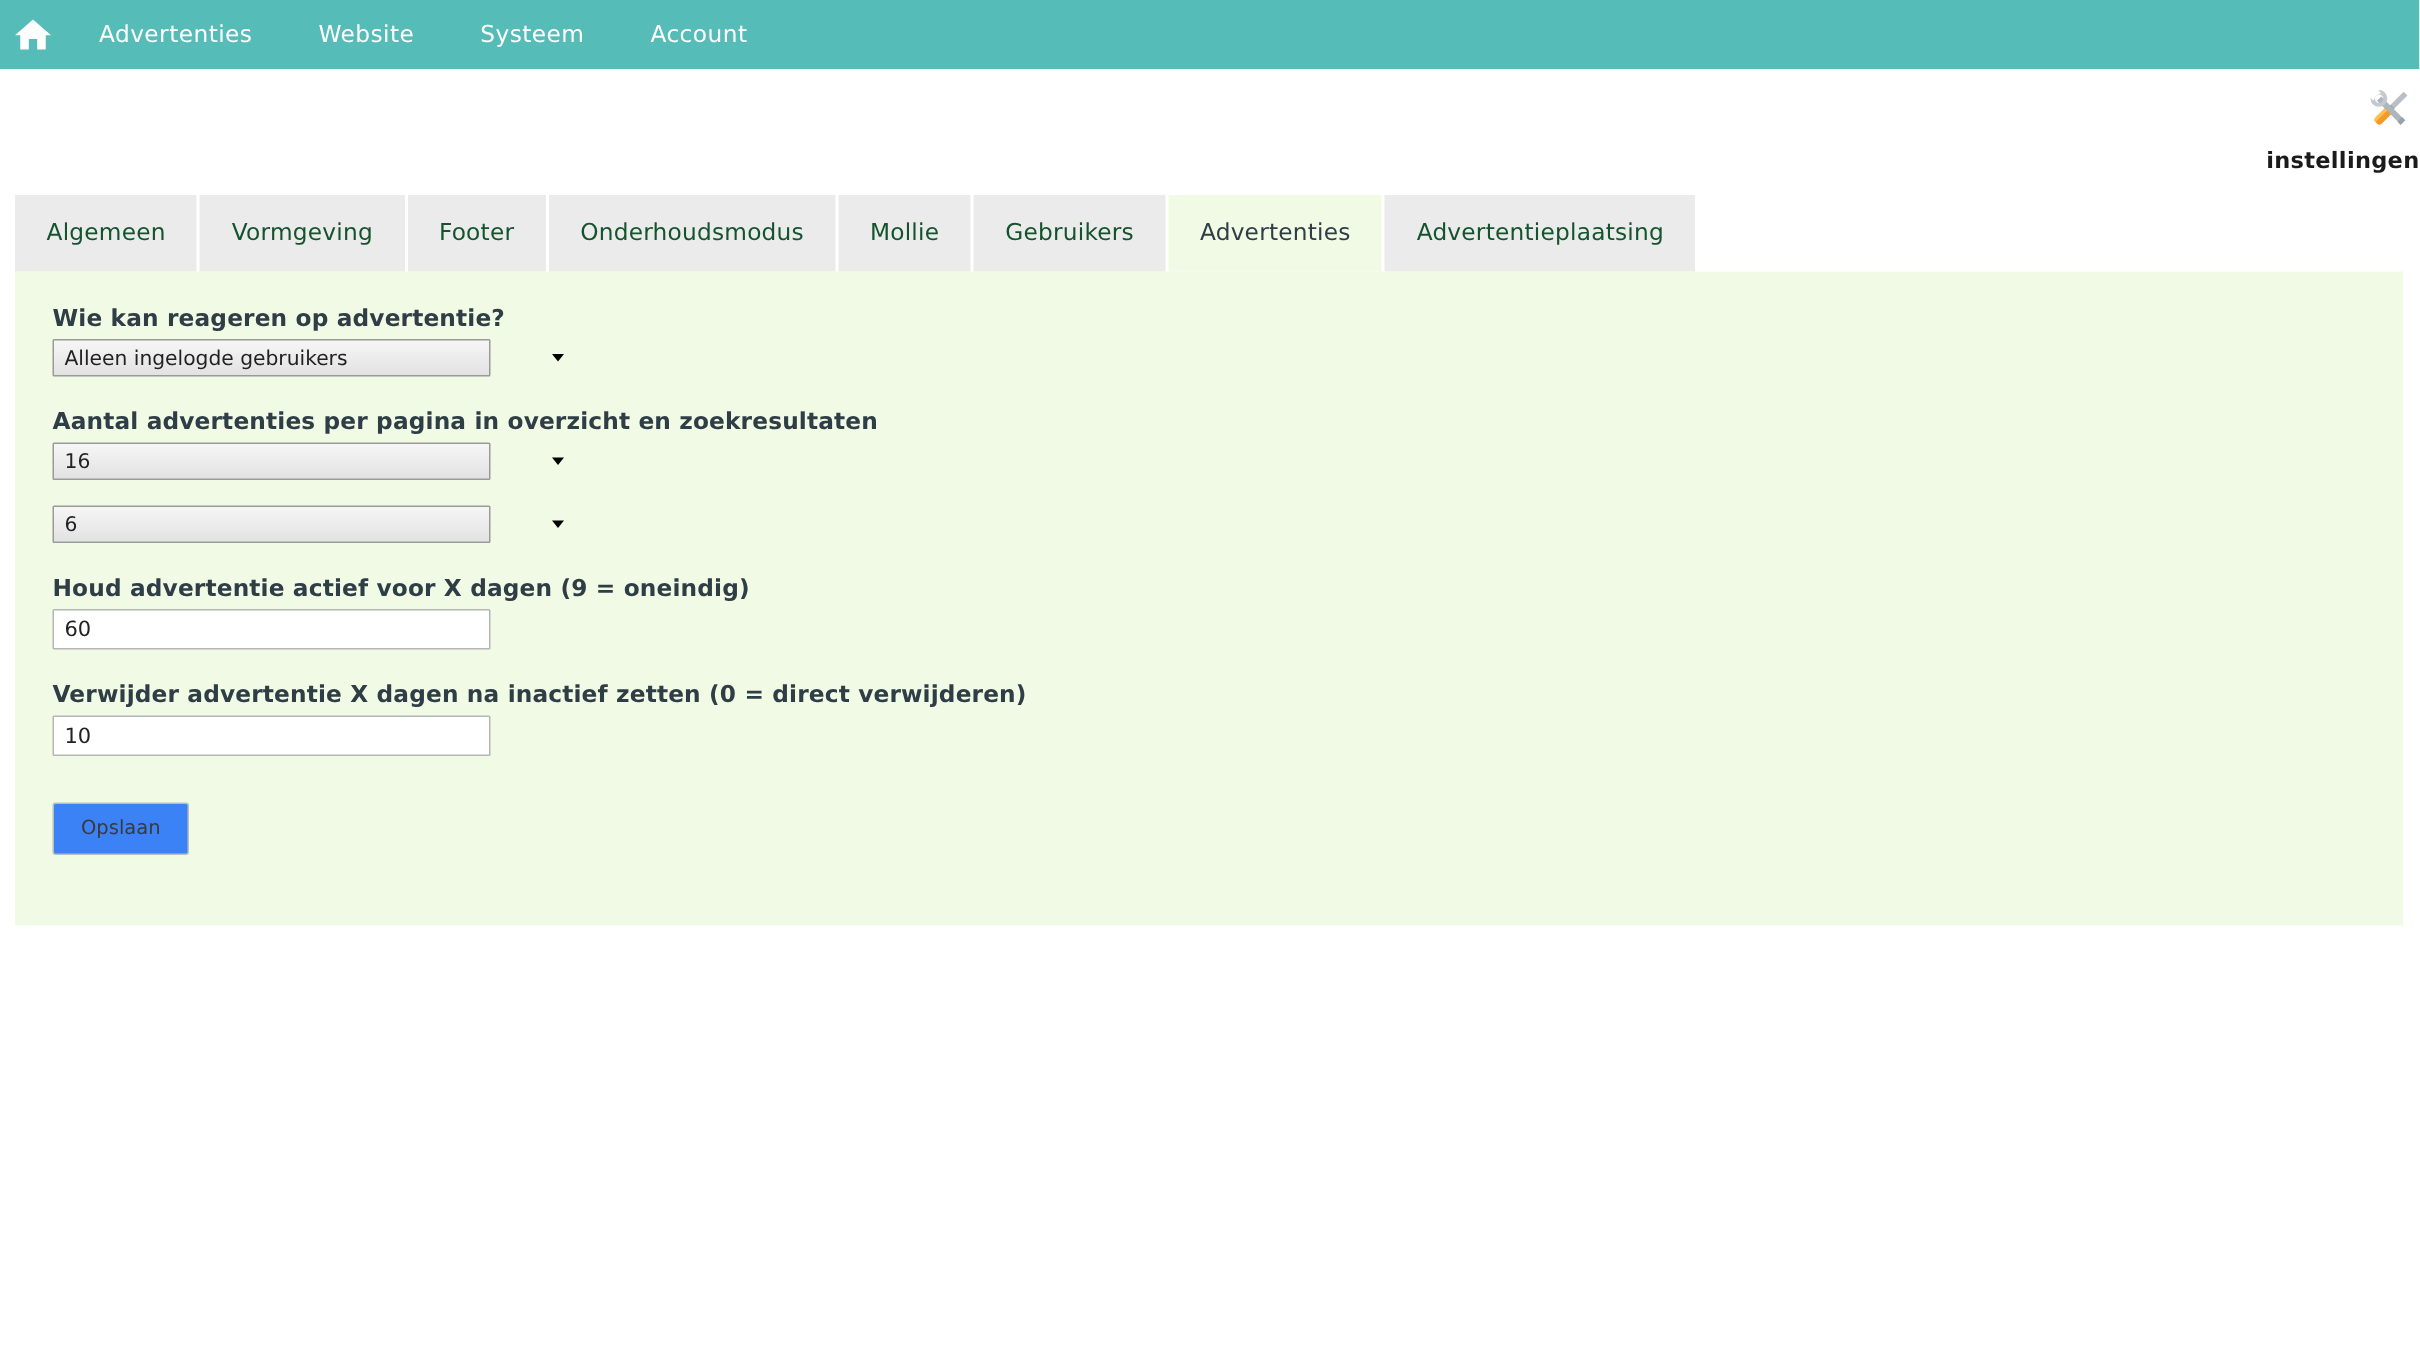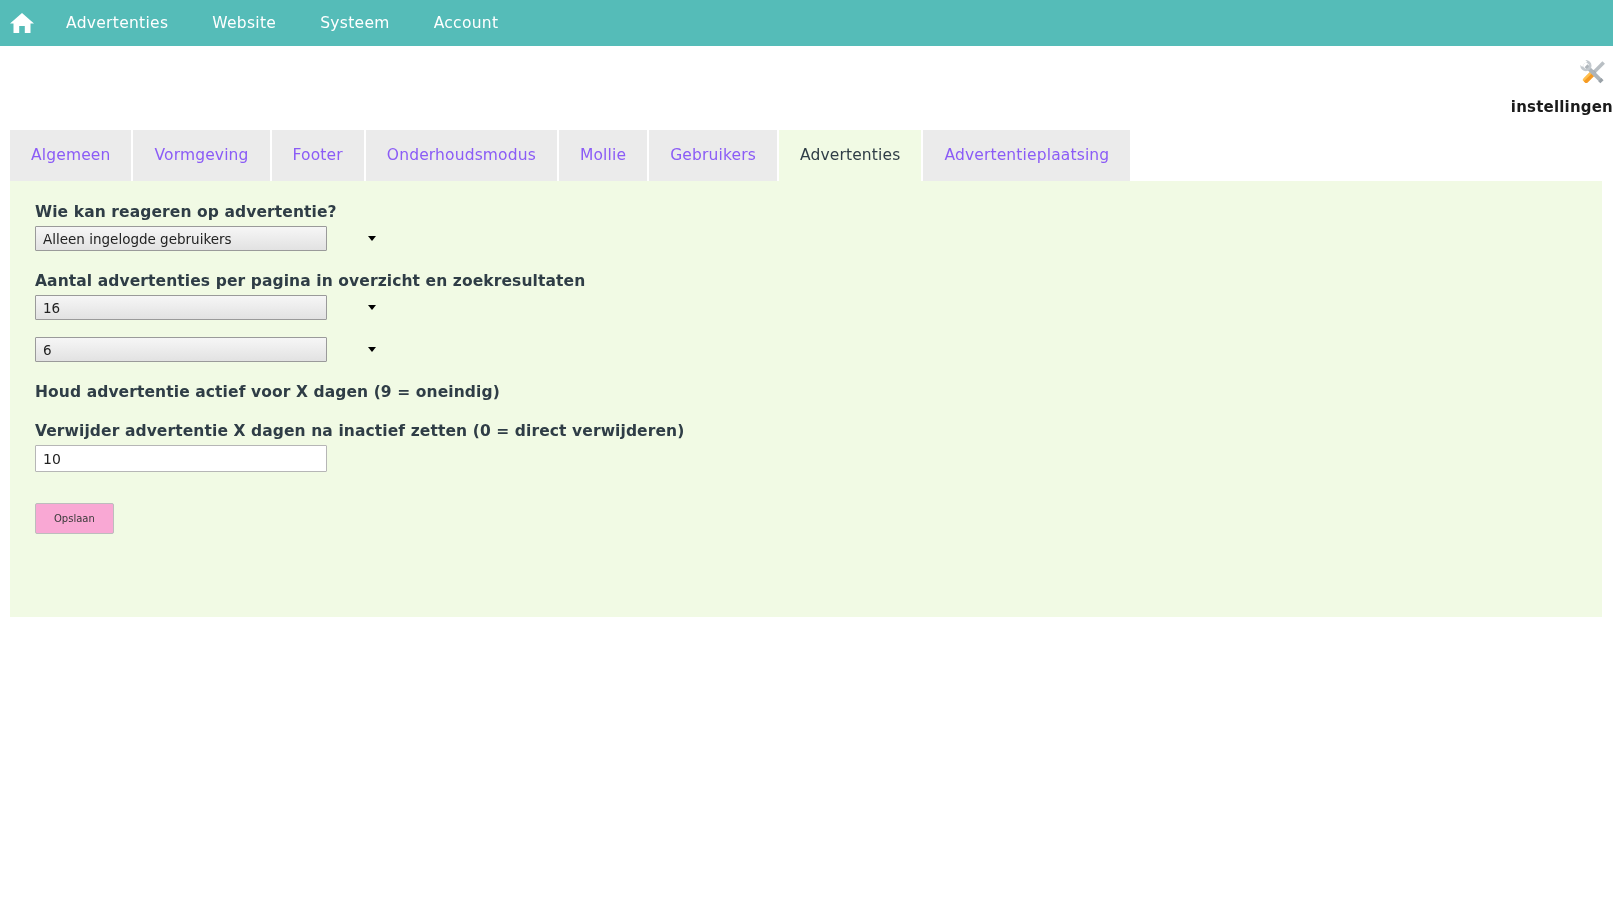--- a/index.html
+++ b/index.html
@@ -72,21 +72,21 @@
   
   .tabs {
     display: flex;
     align-items: flex-end;
     padding-left: 10px;
     height: 52px;
     box-sizing: border-box;
   }
   .tab {
     background: #ebebeb;
-    color: #8b5cf6;
+    color: #14532d;
     font-size: 15.5px;
     height: 51px;
     line-height: 51px;
     padding: 0 21px;
     margin-right: 2px;
     cursor: pointer;
     white-space: nowrap;
     letter-spacing: 0.15px;
     box-sizing: border-box;
   }
@@ -158,23 +158,23 @@
     background: #ffffff;
     border: 1px solid #b6b6b6;
     border-radius: 1px;
     box-sizing: border-box;
     display: block;
   }
 
   .submit-row { margin-top: 31px; }
   button.save-btn {
     font-family: "DejaVu Sans", sans-serif;
-    font-size: 10px;
+    font-size: 13px;
     color: #3a3a3a;
-    background: #f9a8d4;
+    background: #3b82f6;
     border: 1px solid #bdbdbd;
     border-radius: 2px;
     padding: 9px 18px;
     cursor: pointer;
   }
 </style>
 </head>
 <body>
 
 <div class="navbar">
@@ -251,20 +251,21 @@
     <div class="select-wrap">
       <select class="styled-select">
         <option>6</option>
       </select>
       <span class="select-arrow"></span>
     </div>
   </div>
 
   <div class="field-block">
     <div class="field-label">Houd advertentie actief voor X dagen (9 = oneindig)</div>
+    <input class="styled-input" type="text" value="60" style="">
   </div>
 
   <div class="field-block">
     <div class="field-label">Verwijder advertentie X dagen na inactief zetten (0 = direct verwijderen)</div>
     <input class="styled-input" type="text" value="10" style="">
   </div>
 
   <div class="submit-row">
     <button class="save-btn">Opslaan</button>
   </div>

